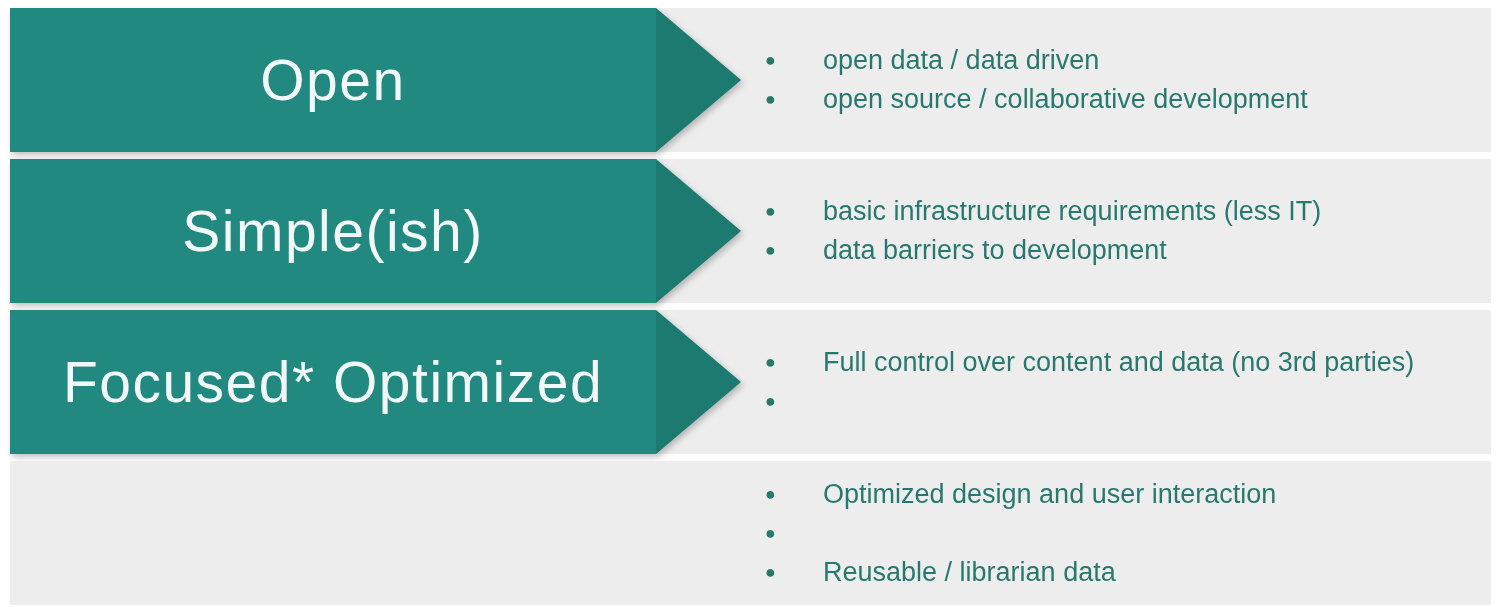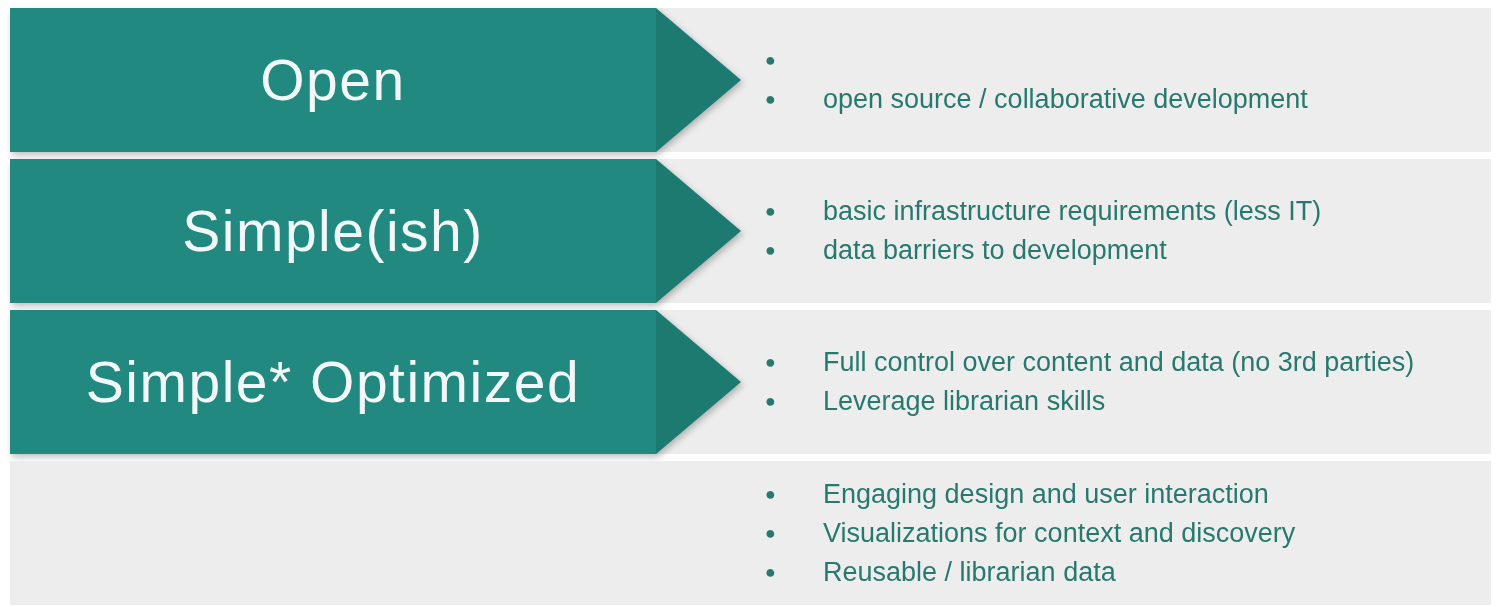--- a/index.html
+++ b/index.html
@@ -92,20 +92,21 @@
     <div class="row">
       <div class="arrow">
         <div class="arrow-body">
           <span class="arrow-title">Open</span>
         </div>
         <div class="arrow-head"></div>
       </div>
       <div class="bullets">
         <div class="bullet">
           <span class="dot">●</span>
+          <span>open data / data driven</span>
         </div>
         <div class="bullet">
           <span class="dot">●</span>
           <span>open source / collaborative development</span>
         </div>
       </div>
     </div>
 
     <div class="row">
       <div class="arrow">
@@ -122,45 +123,43 @@
         <div class="bullet">
           <span class="dot">●</span>
           <span>data barriers to development</span>
         </div>
       </div>
     </div>
 
     <div class="row">
       <div class="arrow">
         <div class="arrow-body">
-          <span class="arrow-title">Simple* Optimized</span>
+          <span class="arrow-title">Focused* Optimized</span>
         </div>
         <div class="arrow-head"></div>
       </div>
       <div class="bullets">
         <div class="bullet">
           <span class="dot">●</span>
           <span>Full control over content and data (no 3rd parties)</span>
         </div>
         <div class="bullet">
           <span class="dot">●</span>
-          <span>Leverage librarian skills</span>
         </div>
       </div>
     </div>
 
     <div class="row">
       <div class="bullets">
         <div class="bullet">
           <span class="dot">●</span>
-          <span>Engaging design and user interaction</span>
+          <span>Optimized design and user interaction</span>
         </div>
         <div class="bullet">
           <span class="dot">●</span>
-          <span>Visualizations for context and discovery</span>
         </div>
         <div class="bullet">
           <span class="dot">●</span>
           <span>Reusable / librarian data</span>
         </div>
       </div>
     </div>
 
   </div>
 </div>

